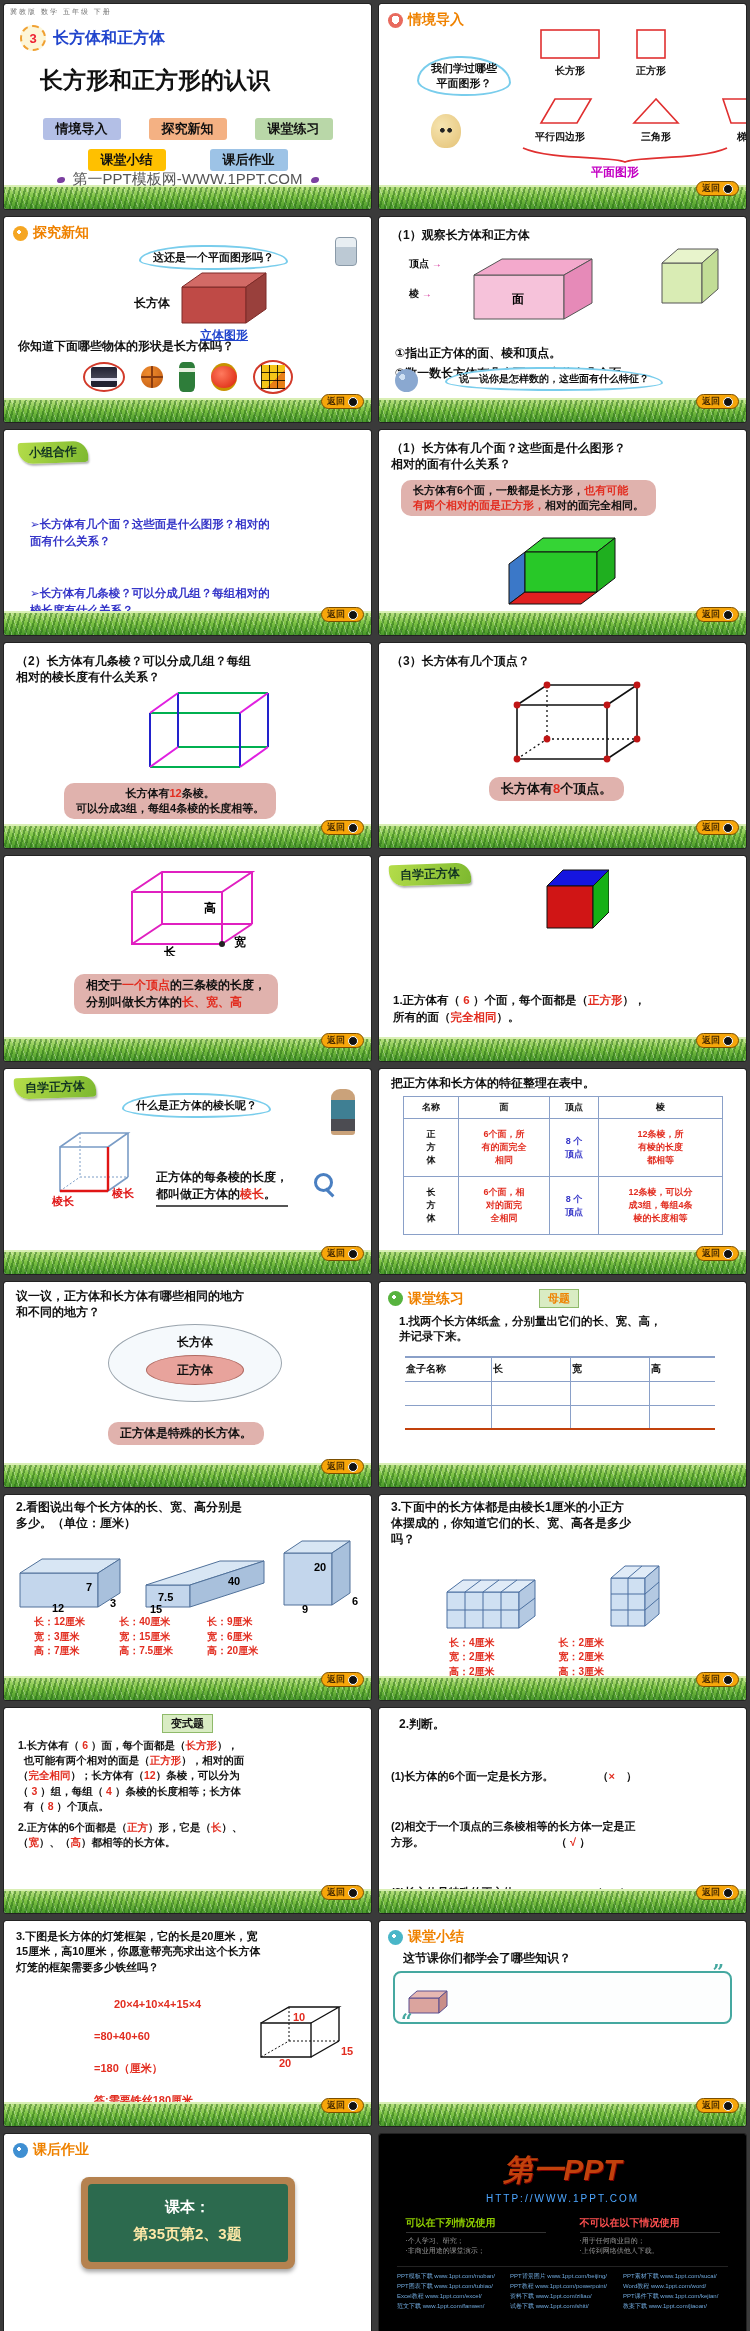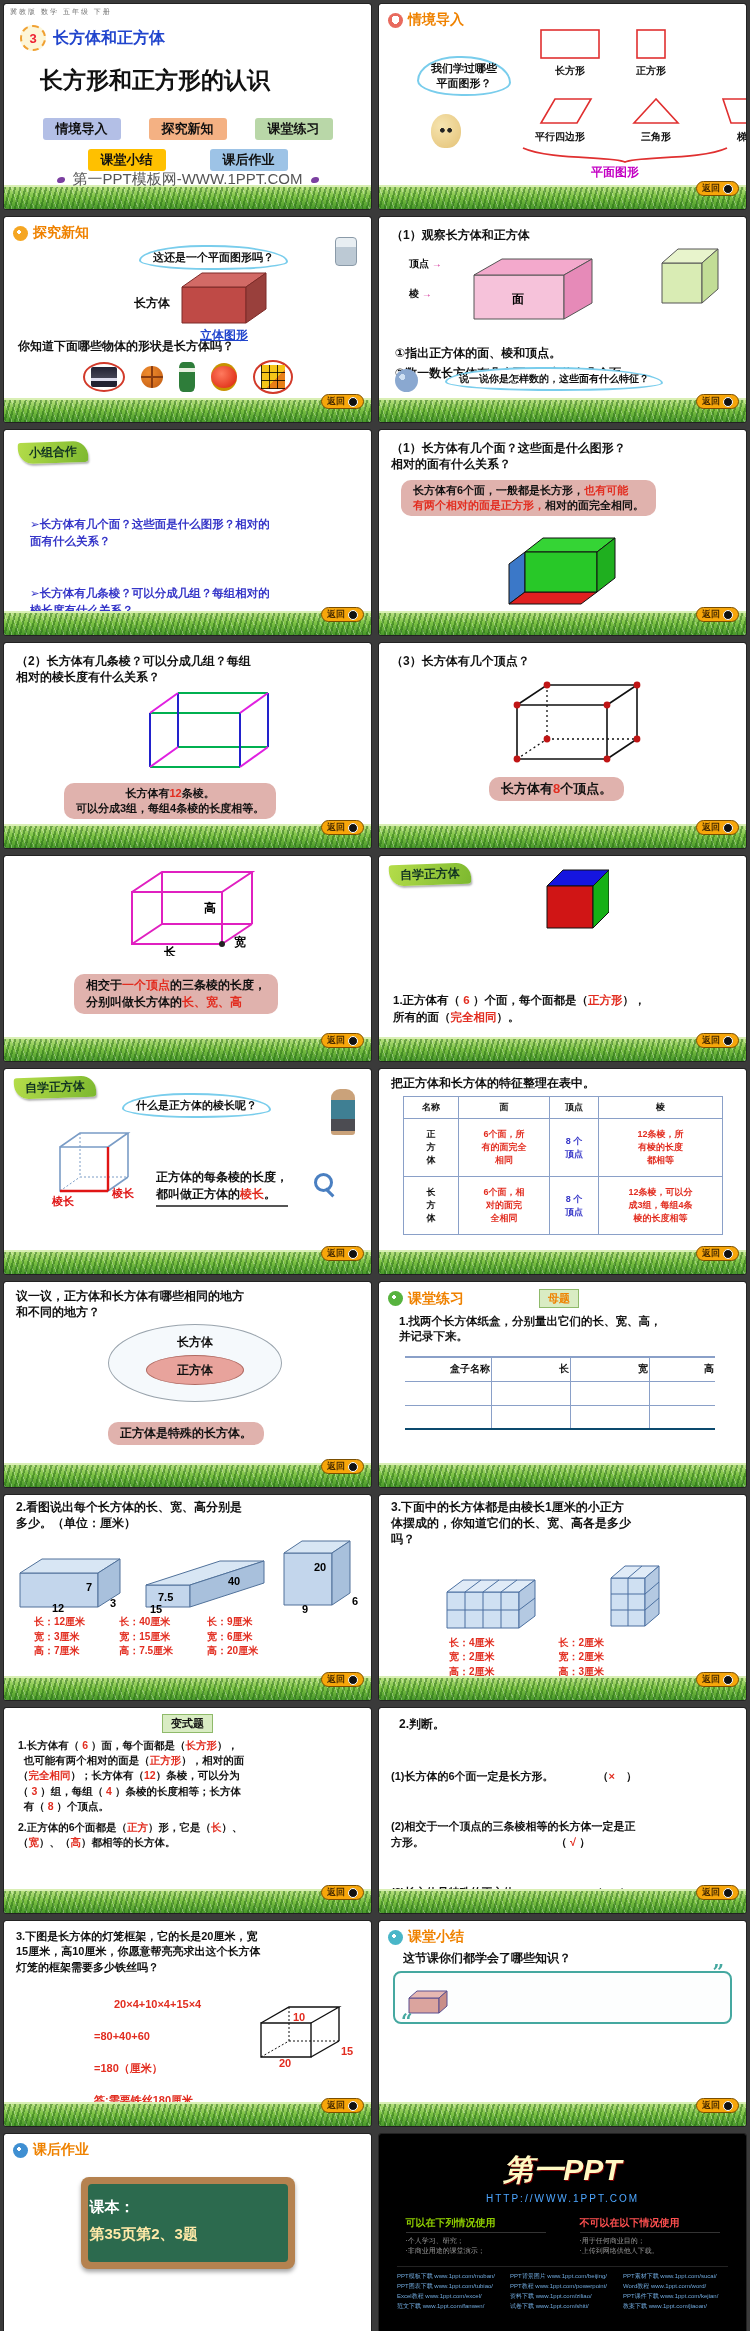--- a/index.html
+++ b/index.html
@@ -57,21 +57,21 @@
 .tin{width:16px;height:30px;border-radius:4px/6px;background:linear-gradient(#2e7d3a 0 6px,#e8f0e0 6px 10px,#2e7d3a 10px)}
 .lantern{width:26px;height:22px;border-radius:50%;background:radial-gradient(circle at 40% 35%,#ff7a5e,#d81e06);
   border-top:3px solid #c79200;border-bottom:3px solid #c79200}
 .rubik{width:24px;height:24px;background:
  repeating-linear-gradient(90deg,rgba(0,0,0,.8) 0 1px,transparent 1px 8px),
  repeating-linear-gradient(0deg,rgba(0,0,0,.8) 0 1px,transparent 1px 8px),
  linear-gradient(135deg,#f5c518 0 60%,#e87f17 60%)}
 .qframe{position:relative;border:2px solid #45a8a0;border-radius:8px;margin:4px 14px 0;padding:5px 10px 6px;background:#fdfefe}
 .qq{position:absolute;font-family:"DejaVu Serif",serif;font-size:20px;font-weight:bold;color:#45a8a0;line-height:10px}
 .board{width:200px;background:#b5824f;border-radius:8px;padding:7px;box-shadow:0 3px 4px rgba(0,0,0,.35)}
-.board .in{background:#2c6a4e;border-radius:4px;padding:14px 2px 18px;color:#fff}
+.board .in{background:#2c6a4e;border-radius:4px;text-align:center;padding:14px 2px 18px;color:#fff}
 </style>
 </head>
 <body>
 
 <div class="grid">
 
   <div class="slide">
     <div style="font-size:7px;color:#777;margin:3px 0 0 6px;letter-spacing:2px">冀教版  数学  五年级  下册</div>
     <div style="display:flex;align-items:center;gap:7px;margin:8px 0 0 16px">
       <span style="width:22px;height:22px;border:2px dashed #f0a030;border-radius:50%;background:#fdf6d8;color:#e23;font-weight:bold;font-size:13px;display:inline-flex;align-items:center;justify-content:center">3</span>
@@ -402,21 +402,21 @@
       </div>
   </div>
 
   <div class="slide">
     <div class="hd">
         <i class="ic ic-parrot"></i>
         <span>课堂练习</span>
       <span class="badge-g" style="margin-left:70px">母题</span>
       </div>
     <div class="tx rich" style="margin:6px 0 0 20px;font-size:11.5px">1.找两个长方体纸盒，分别量出它们的长、宽、高，<br>并记录下来。</div>
-    <table style="margin:12px 0 4px 26px;width:310px;border-collapse:collapse;font-size:10px;font-weight:600;text-align:right;border-top:2px solid #8aa0c8;border-bottom:2px solid #0c4a6e">
+    <table style="margin:12px 0 4px 26px;width:310px;border-collapse:collapse;font-size:10px;font-weight:600;text-align:left;border-top:2px solid #8aa0c8;border-bottom:2px solid #c2410c">
       <tbody>
           <tr style="height:24px;border-bottom:1px solid #8aa0c8">
         <td style="width:84px;border-right:1px solid #8aa0c8">盒子名称</td>
         <td style="width:76px;border-right:1px solid #8aa0c8">长</td>
         <td style="width:76px;border-right:1px solid #8aa0c8">宽</td>
         <td>高</td>
       </tr>
       <tr style="height:24px;border-bottom:1px solid #8aa0c8">
         <td style="border-right:1px solid #8aa0c8"></td>
         <td style="border-right:1px solid #8aa0c8"></td>
@@ -610,21 +610,21 @@
         <div class="in">
           <div style="font-size:15px;font-weight:bold">课本：</div>
           <div style="font-size:15px;font-weight:bold;margin-top:8px;color:#ffe9a8">第35页第2、3题</div>
         </div>
       </div>
     </div>
   </div>
 
   <div class="slide" style="background:#000;color:#ccc">
     <div style="text-align:center;margin-top:16px">
-      <div style="font-size:30px;font-weight:bold;color:#fef9c3;font-style:italic;text-shadow:1px 1px 0 #7a0000">第一PPT</div>
+      <div style="font-size:30px;font-weight:bold;color:#c2410c;font-style:italic;text-shadow:1px 1px 0 #7a0000">第一PPT</div>
       <div style="font-size:10px;color:#4da6ff;letter-spacing:2px;margin-top:2px">HTTP://WWW.1PPT.COM</div>
     </div>
     <div style="display:flex;justify-content:center;gap:34px;margin-top:12px">
       <div style="width:140px">
         <div style="font-size:10px;font-weight:bold;color:#8fce00;border-bottom:1px solid #333;padding-bottom:2px">可以在下列情况使用</div>
         <div style="font-size:7px;color:#999;margin-top:3px">·个人学习、研究；</div>
         <div style="font-size:7px;color:#999">·非商业用途的课堂演示；</div>
       </div>
       <div style="width:140px">
         <div style="font-size:10px;font-weight:bold;color:#ff5050;border-bottom:1px solid #333;padding-bottom:2px">不可以在以下情况使用</div>

